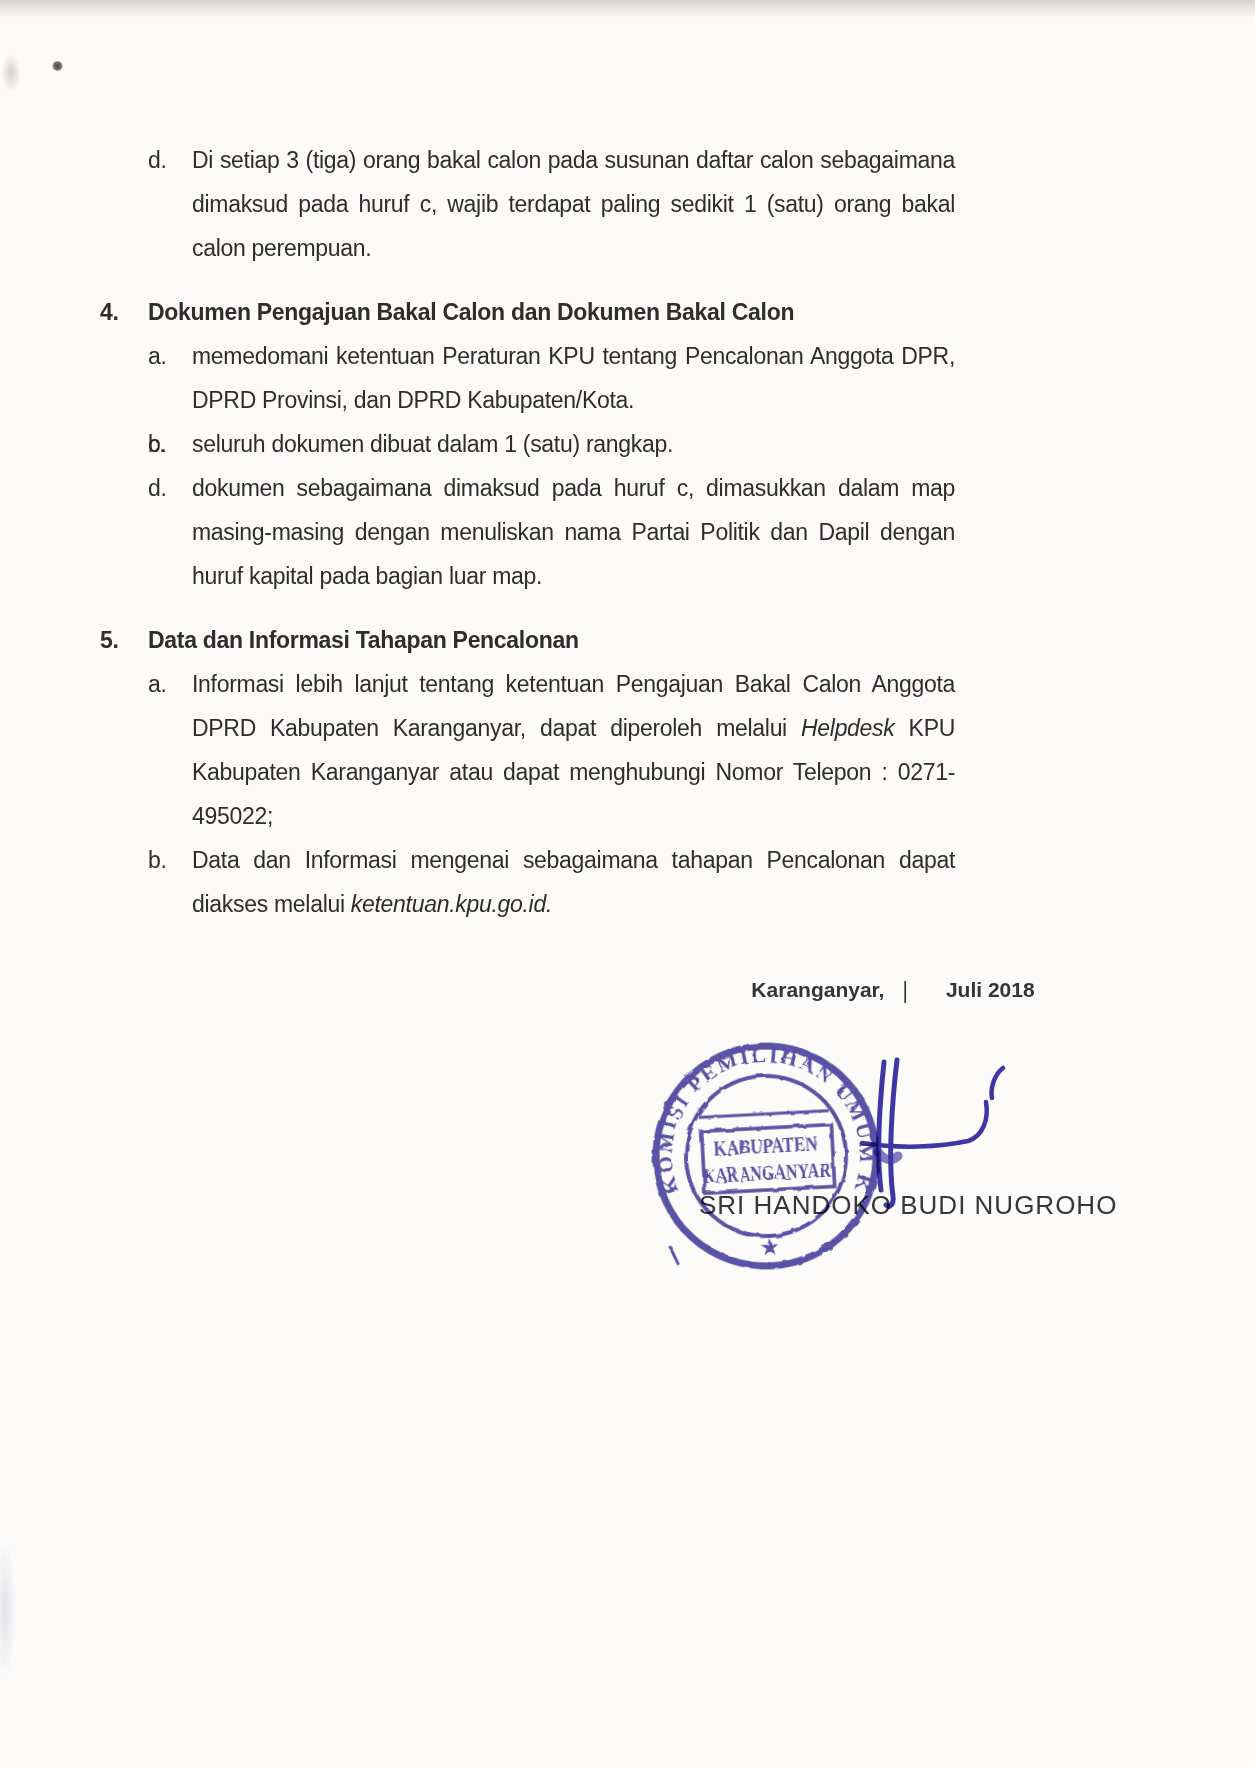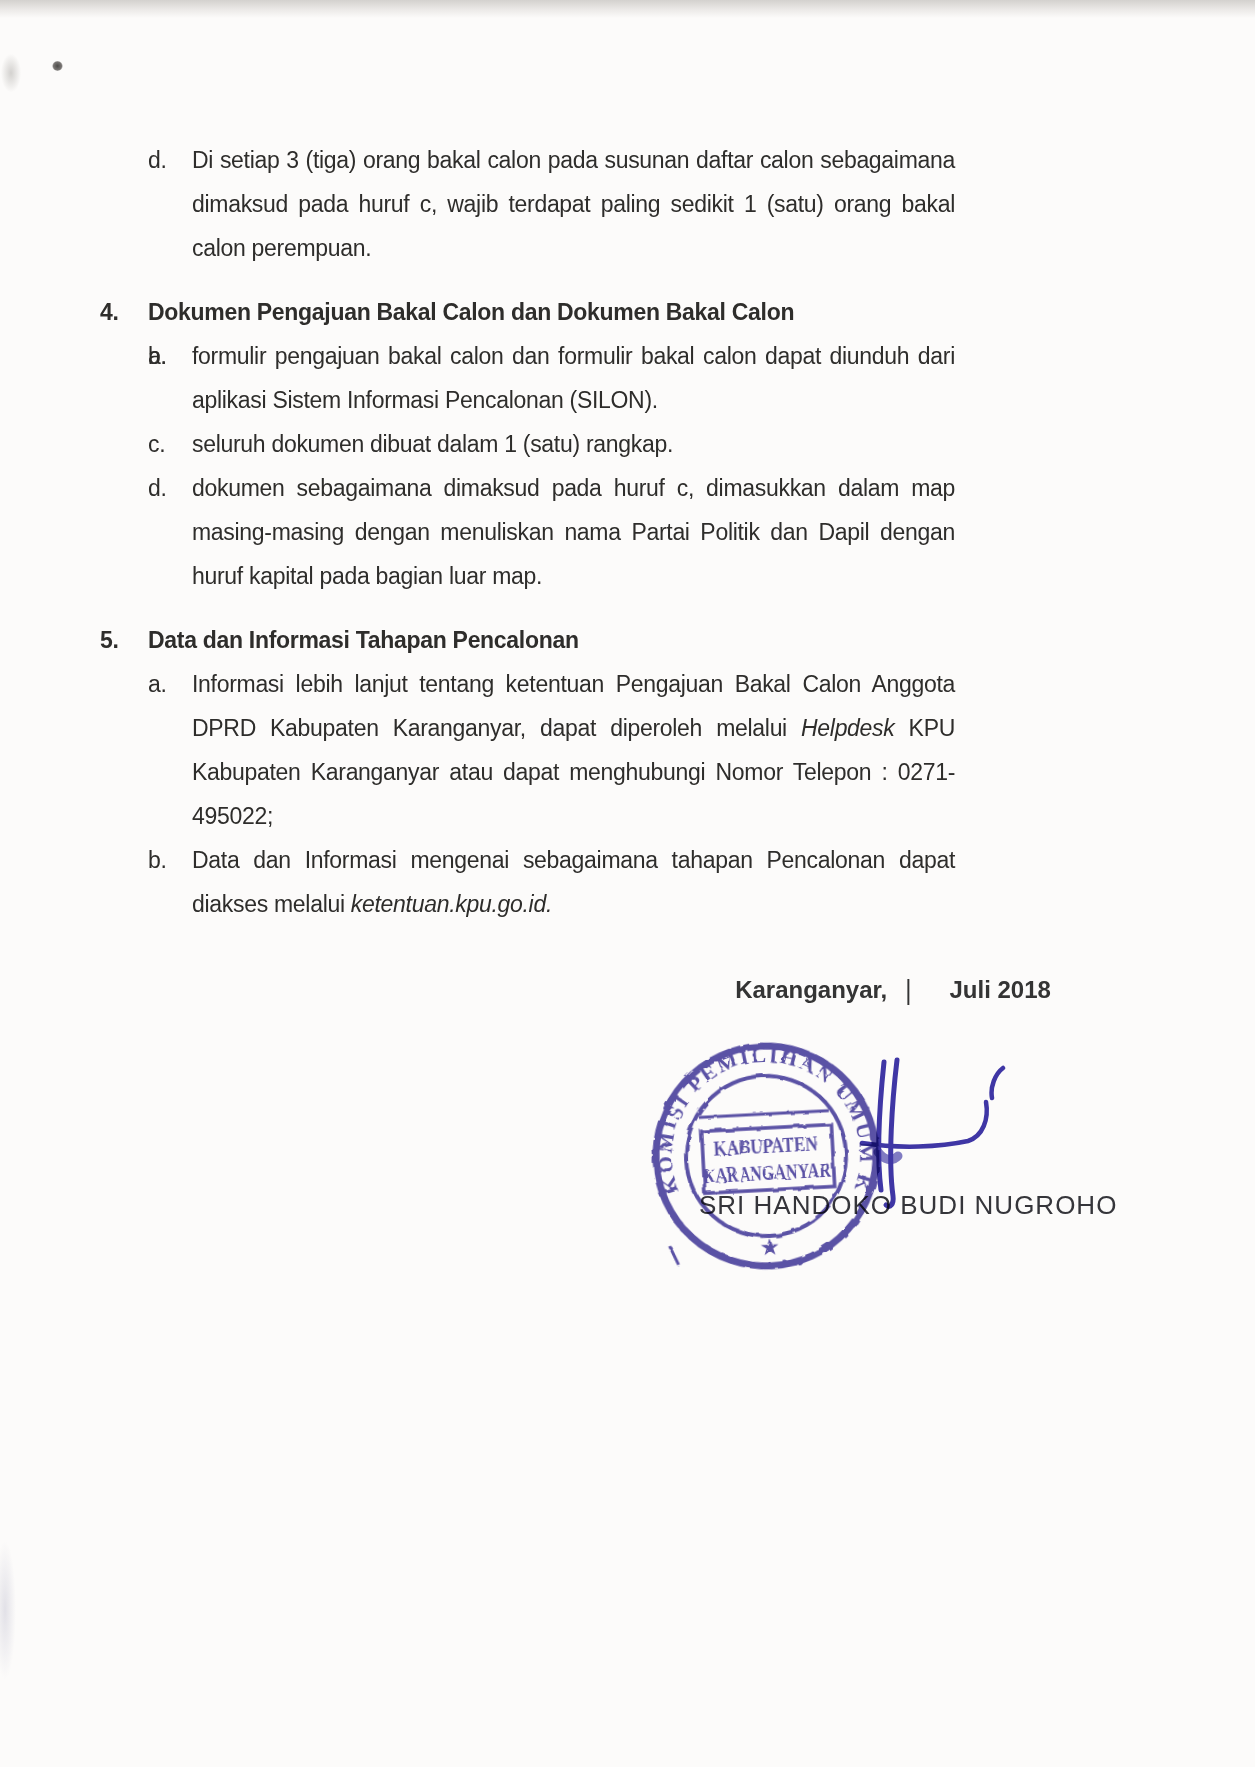--- a/index.html
+++ b/index.html
@@ -42,21 +42,21 @@
   .sub-item .marker{position:absolute;left:48px;top:0;}
   .section{margin:0;}
   .section-head{
     position:relative;padding-left:48px;font-weight:bold;margin-top:20px;
   }
   .section-head .sec-num{position:absolute;left:0;top:0;}
   .item-text i{font-style:italic;margin-top:9px;}
   
   .sig-block{
     position:absolute;left:658px;top:968px;width:470px;
-    font-size:24px;line-height:44px;font-weight:bold;
+    font-size:21px;line-height:44px;font-weight:bold;
     text-align:center;color:#343434;
   }
   .sig-block .pipe{display:inline-block;margin:0 38px 0 18px;font-weight:normal;transform:scaleY(1.15);}
   .sig-name{
     position:absolute;left:699px;top:1190px;
     font-size:26px;letter-spacing:1px;color:#35353a;white-space:nowrap;
   }
   .stamp-svg{
     position:absolute;left:648px;top:1038px;
     mix-blend-mode:multiply;opacity:.9;
@@ -84,22 +84,22 @@
   <div class="speck-faint"></div>
   <div class="edge-smudge"></div>
 
   <div class="content">
     <div id="intro-item">
         <div class="sub-item"><span class="marker">d.</span><span class="item-text"><span>Di setiap 3 (tiga) orang bakal calon pada susunan daftar calon sebagaimana dimaksud pada huruf c, wajib terdapat paling sedikit 1 (satu) orang bakal calon perempuan.</span></span></div>
       </div>
     <div id="sections">
         <div class="section">
           <div class="section-head"><span class="sec-num">4.</span><span>Dokumen Pengajuan Bakal Calon dan Dokumen Bakal Calon</span></div>
-          <div class="sub-item"><span class="marker">a.</span></div>
-          <div class="sub-item"><span class="marker">b.</span><span class="item-text"><span>formulir pengajuan bakal calon dan formulir bakal calon dapat diunduh dari aplikasi Sistem Informasi Pencalonan (SILON).</span></span></div>
+          <div class="sub-item"><span class="marker">a.</span><span class="item-text"><span>memedomani ketentuan Peraturan KPU tentang Pencalonan Anggota DPR, DPRD Provinsi, dan DPRD Kabupaten/Kota.</span></span></div>
+          <div class="sub-item"><span class="marker">b.</span></div>
           <div class="sub-item"><span class="marker">c.</span><span class="item-text"><span>seluruh dokumen dibuat dalam 1 (satu) rangkap.</span></span></div>
           <div class="sub-item"><span class="marker">d.</span><span class="item-text"><span>dokumen sebagaimana dimaksud pada huruf c, dimasukkan dalam map masing-masing dengan menuliskan nama Partai Politik dan Dapil dengan huruf kapital pada bagian luar map.</span></span></div>
         </div>
         <div class="section">
           <div class="section-head"><span class="sec-num">5.</span><span>Data dan Informasi Tahapan Pencalonan</span></div>
           <div class="sub-item"><span class="marker">a.</span><span class="item-text"><span>Informasi lebih lanjut tentang ketentuan Pengajuan Bakal Calon Anggota DPRD Kabupaten Karanganyar, dapat diperoleh melalui </span><i>Helpdesk</i><span> KPU Kabupaten Karanganyar atau dapat menghubungi Nomor Telepon : 0271-495022;</span></span></div>
           <div class="sub-item"><span class="marker">b.</span><span class="item-text"><span>Data dan Informasi mengenai sebagaimana tahapan Pencalonan dapat diakses melalui </span><i>ketentuan.kpu.go.id.</i></span></div>
         </div>
       </div>
   </div>

